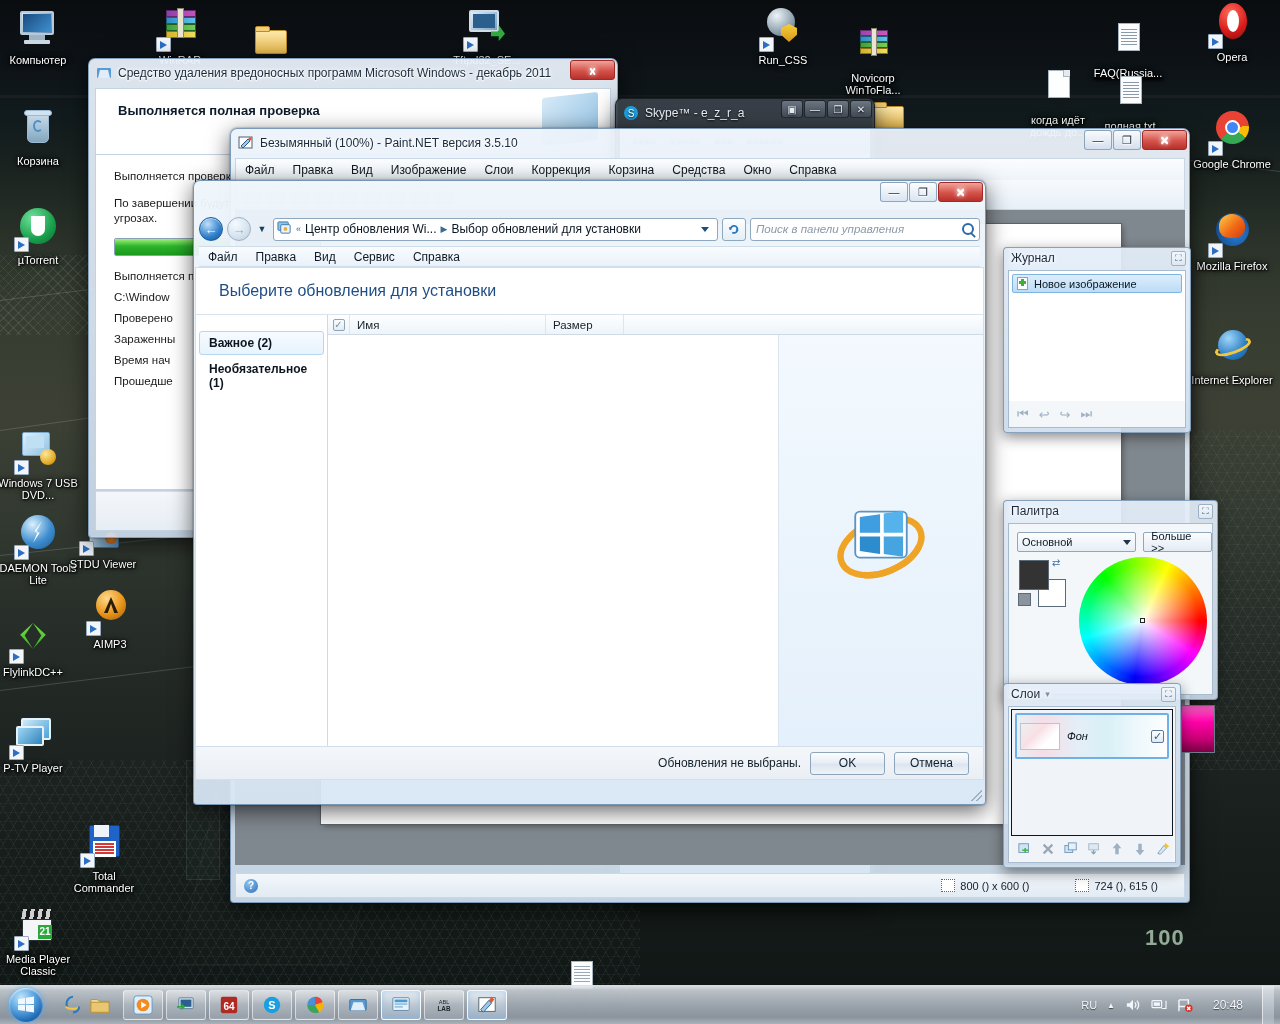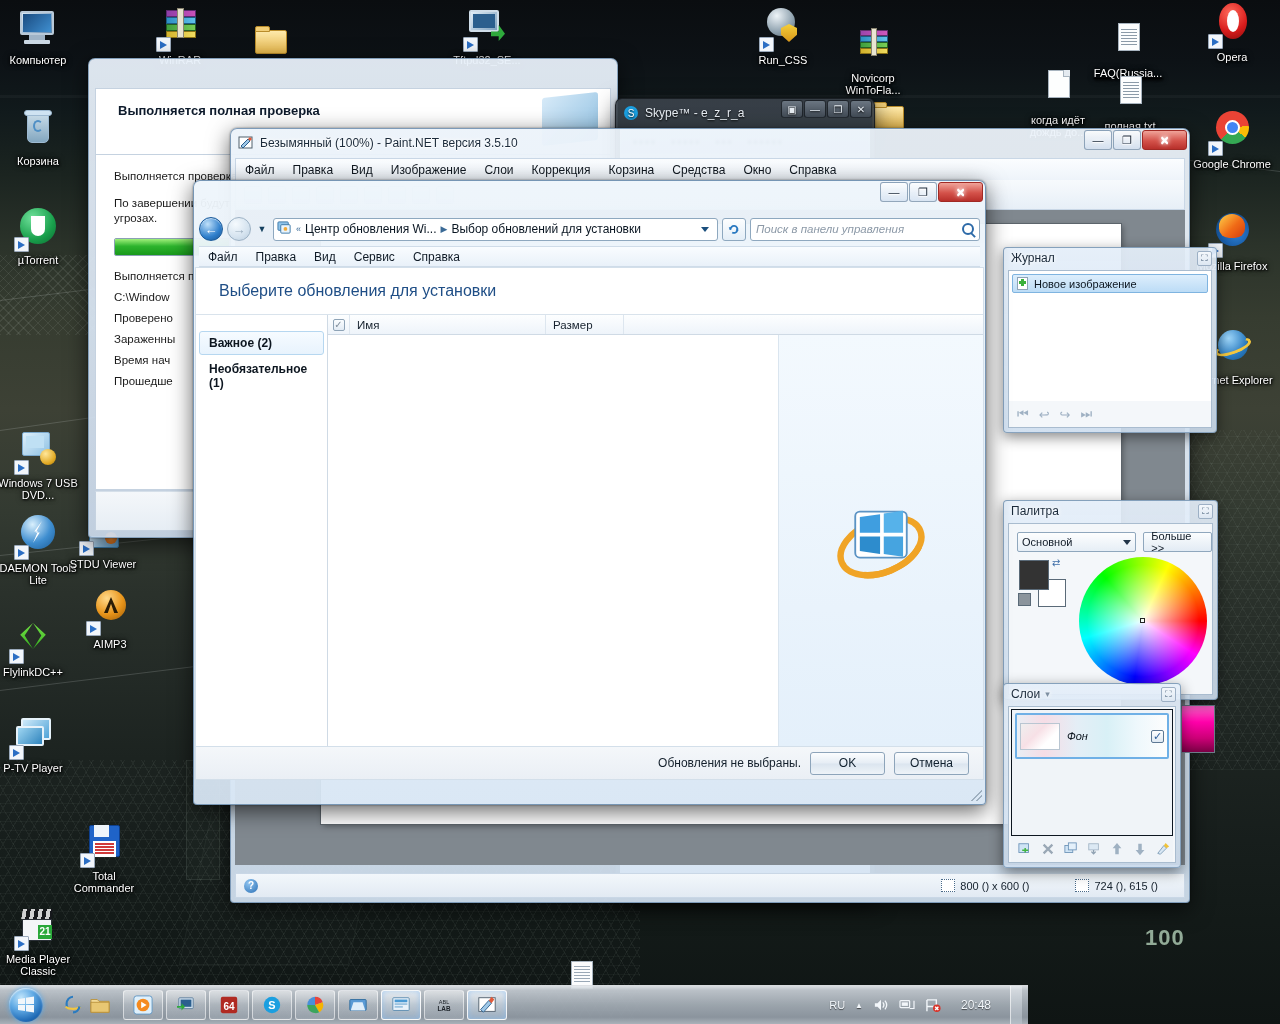--- a/index.html
+++ b/index.html
@@ -298,21 +298,21 @@
     font-size: 9px; color: #36506c;
     display: flex; align-items: center; justify-content: center;
     cursor: pointer;
   }
   .pnl-body {
     position: absolute; left: 5px; right: 5px; top: 23px; bottom: 5px;
     background: #f4f7fa;
     border: 1px solid #a9bccf;
   }
 
-  #panel-history { left: 1003px; top: 247px; width: 214px; height: 186px; }
+  #panel-history { left: 1003px; top: 247px; width: 188px; height: 186px; }
   #hist-list {
     position: absolute; left: 0; right: 0; top: 0; bottom: 26px;
     background: #fff; padding: 3px;
   }
   #hist-list .item {
     display: flex; align-items: center; gap: 5px;
     font-size: 11px; color: #0c1620;
     background: linear-gradient(180deg,#ddeefc,#bcdcf6);
     border: 1px solid #7fb4e0; border-radius: 2px;
     padding: 2px 4px;
@@ -600,21 +600,21 @@
     position: absolute; right: 4px; bottom: 4px;
     width: 14px; height: 14px;
     background-image:
       linear-gradient(135deg, transparent 58%, #9fb0c0 58%, #9fb0c0 66%, transparent 66%),
       linear-gradient(135deg, transparent 76%, #9fb0c0 76%, #9fb0c0 84%, transparent 84%);
   }
 
   
   #taskbar {
     position: absolute; left: 0; bottom: 0;
-    width: 1028px; height: 39px;
+    width: 1280px; height: 39px;
     background: linear-gradient(180deg, rgba(228,232,236,.95) 0%, rgba(196,203,210,.94) 12%,
                 rgba(166,175,184,.93) 50%, rgba(146,156,166,.94) 82%, rgba(178,186,194,.95) 100%);
     border-top: 1px solid rgba(255,255,255,.55);
     display: flex; align-items: center;
   }
   #start-orb {
     width: 48px; height: 36px;
     margin-left: 2px;
     display: flex; align-items: center; justify-content: center;
     cursor: pointer;
@@ -909,20 +909,32 @@
   <div class="dicon" style="left:1189px;top:324px;">
     <div class="glyph">
       <div style="position:absolute;left:10px;top:6px;width:30px;height:30px;border-radius:50%;background:radial-gradient(circle at 35% 28%,#9fd7fa,#2a7bc0 62%,#14558e);"></div>
       <div style="position:absolute;left:6px;top:16px;width:38px;height:14px;border-radius:50%;border:3px solid #f2c63f;border-top-color:transparent;transform:rotate(-20deg);"></div>
     </div>
     <div class="lbl">Internet Explorer</div>
   </div>
 
   <div class="win" id="mrt">
     <div class="win-frame"></div>
+    <div class="win-title">
+      <span class="ticon">
+        <svg viewBox="0 0 16 16" width="16" height="16">
+            <rect x="1" y="3" width="14" height="10" rx="1" fill="#5b9bd5"></rect>
+            <path d="M2 13 L14 13 L12 5 L4 5 Z" fill="#dfeefa"></path>
+          </svg>
+      </span>
+      <span>Средство удаления вредоносных программ Microsoft Windows -  декабрь 2011</span>
+      <div class="wbtns">
+        <div class="wbtn close">x</div>
+      </div>
+    </div>
     <div id="mrt-head">
       <div class="h1">Выполняется полная проверка</div>
       <div class="pic"></div>
     </div>
     <div id="mrt-body">
       <p>Выполняется проверка компьютера на наличие вредоносных программ.</p>
       <p>По завершении будут выведены результаты проверки и сведения об обнаруженных угрозах.</p>
       <div id="mrt-prog">
           <div class="fill"></div>
         </div>

